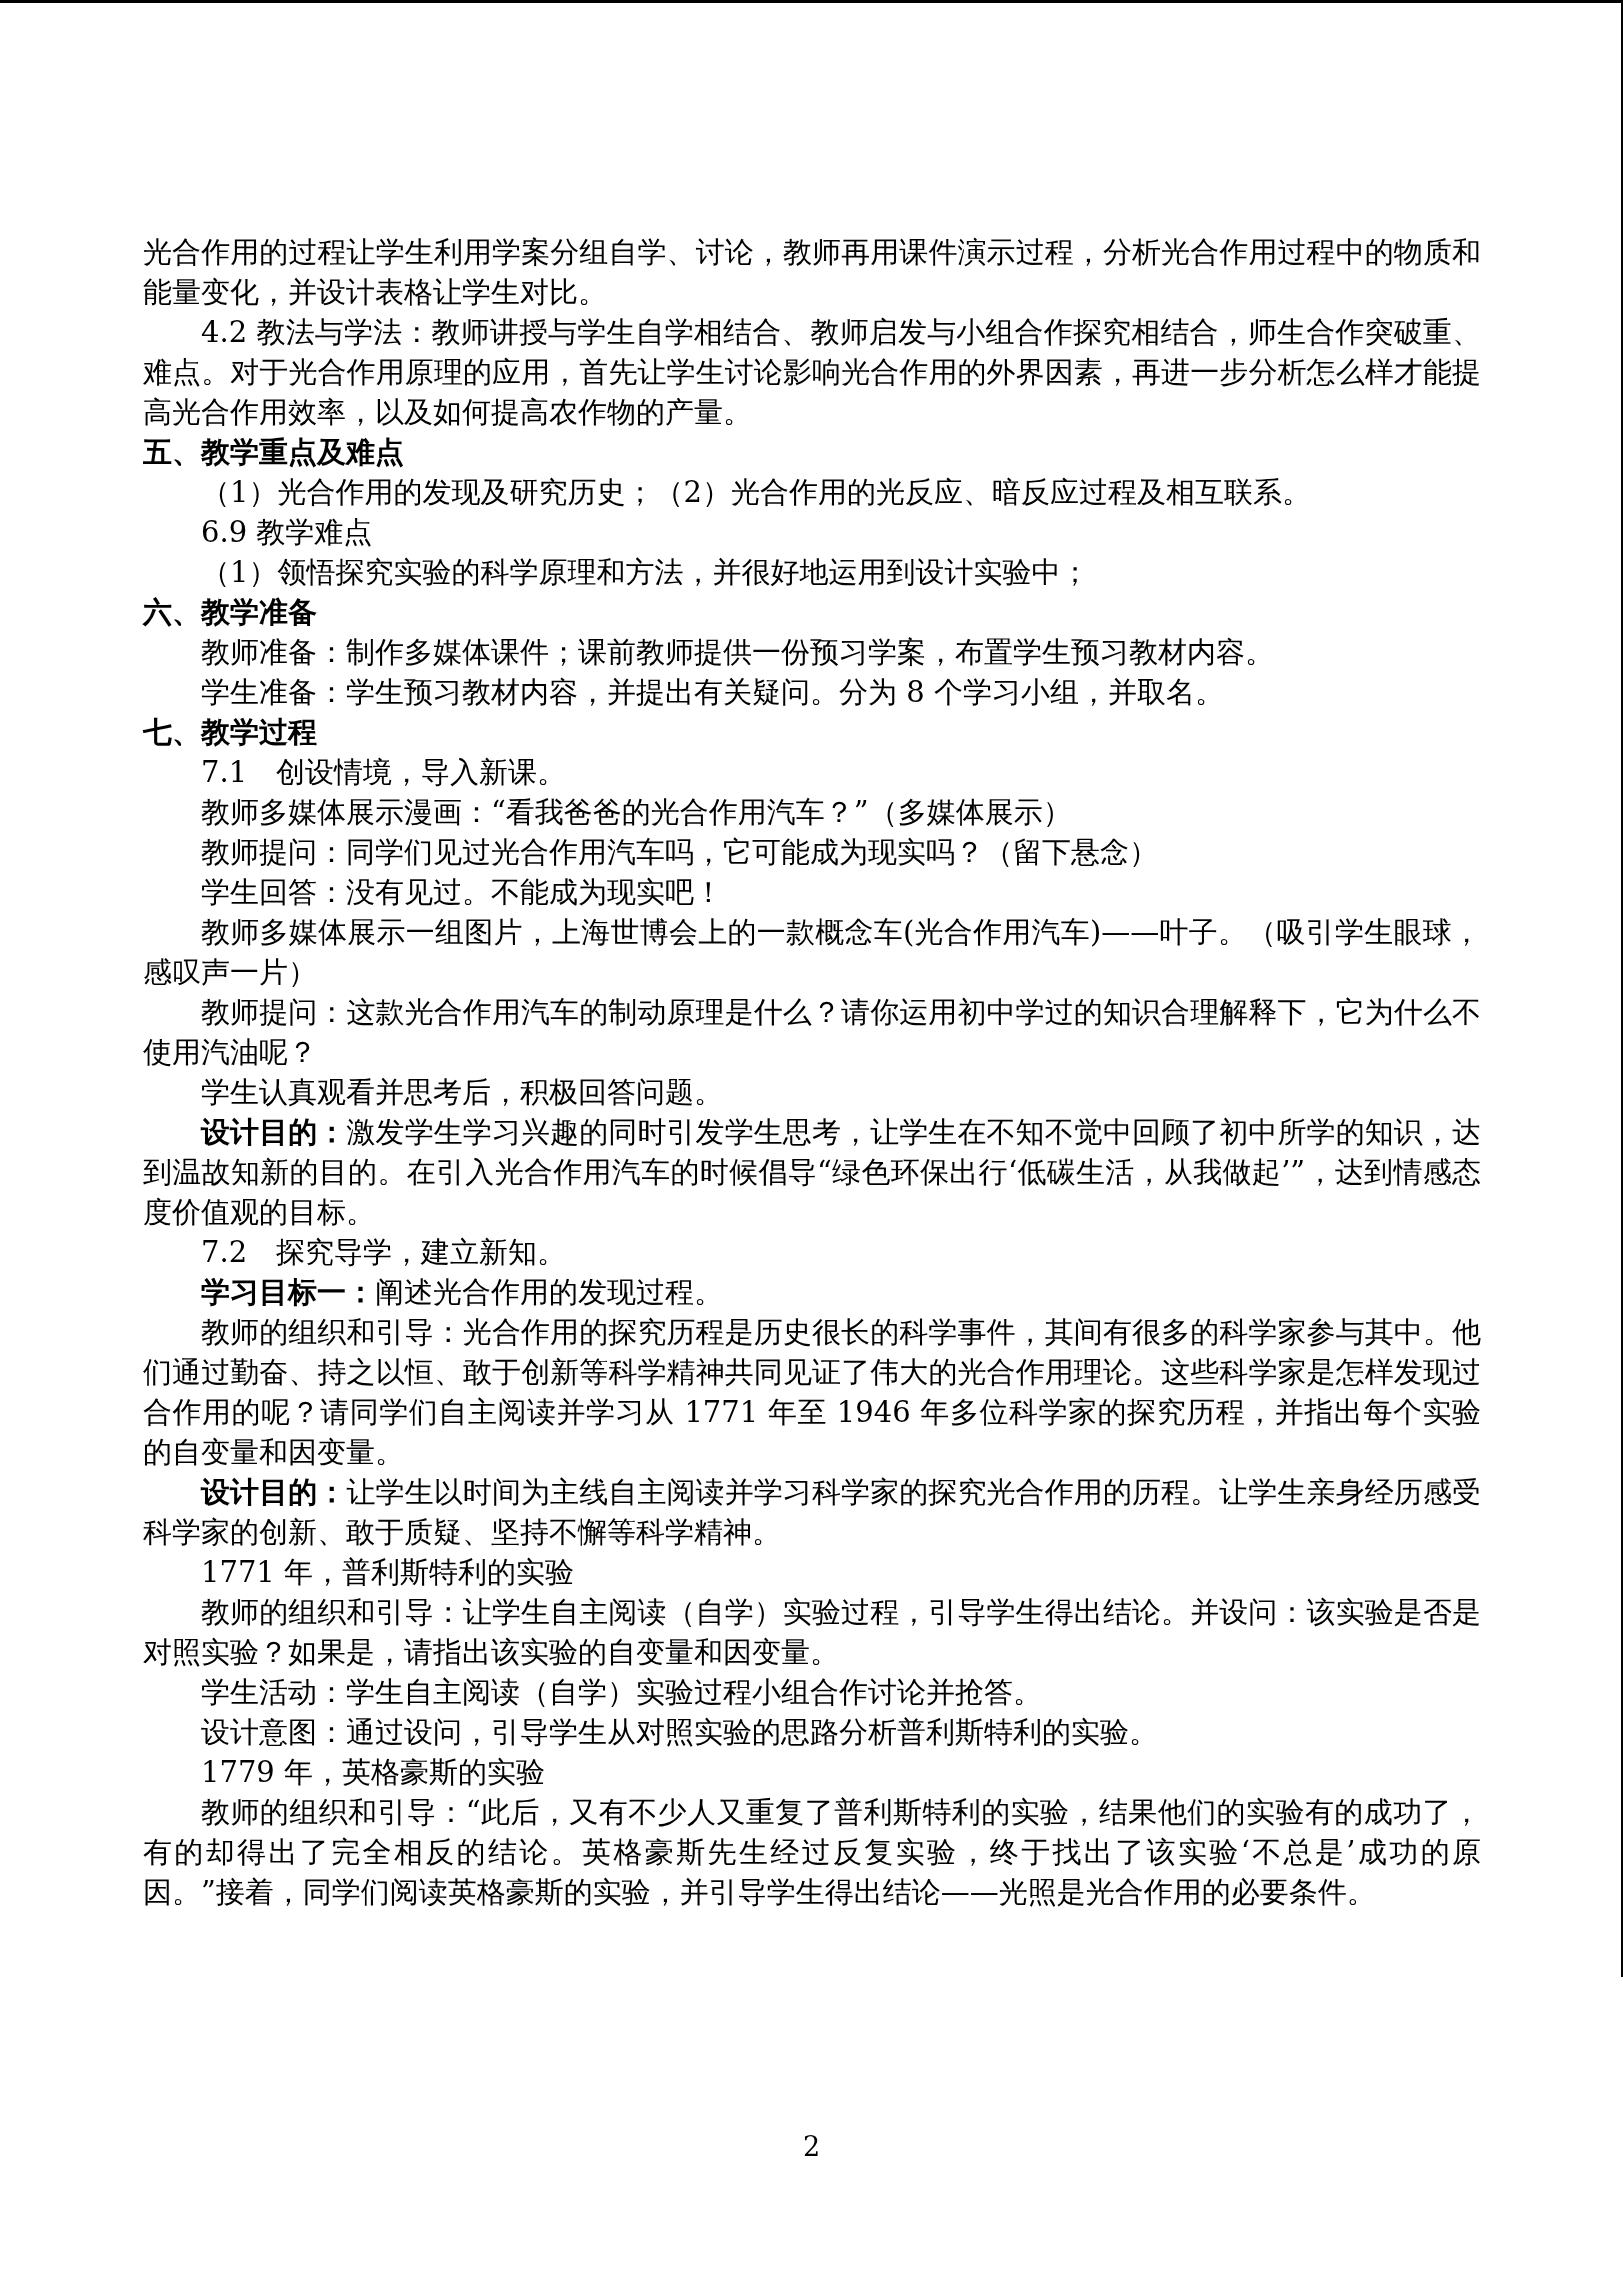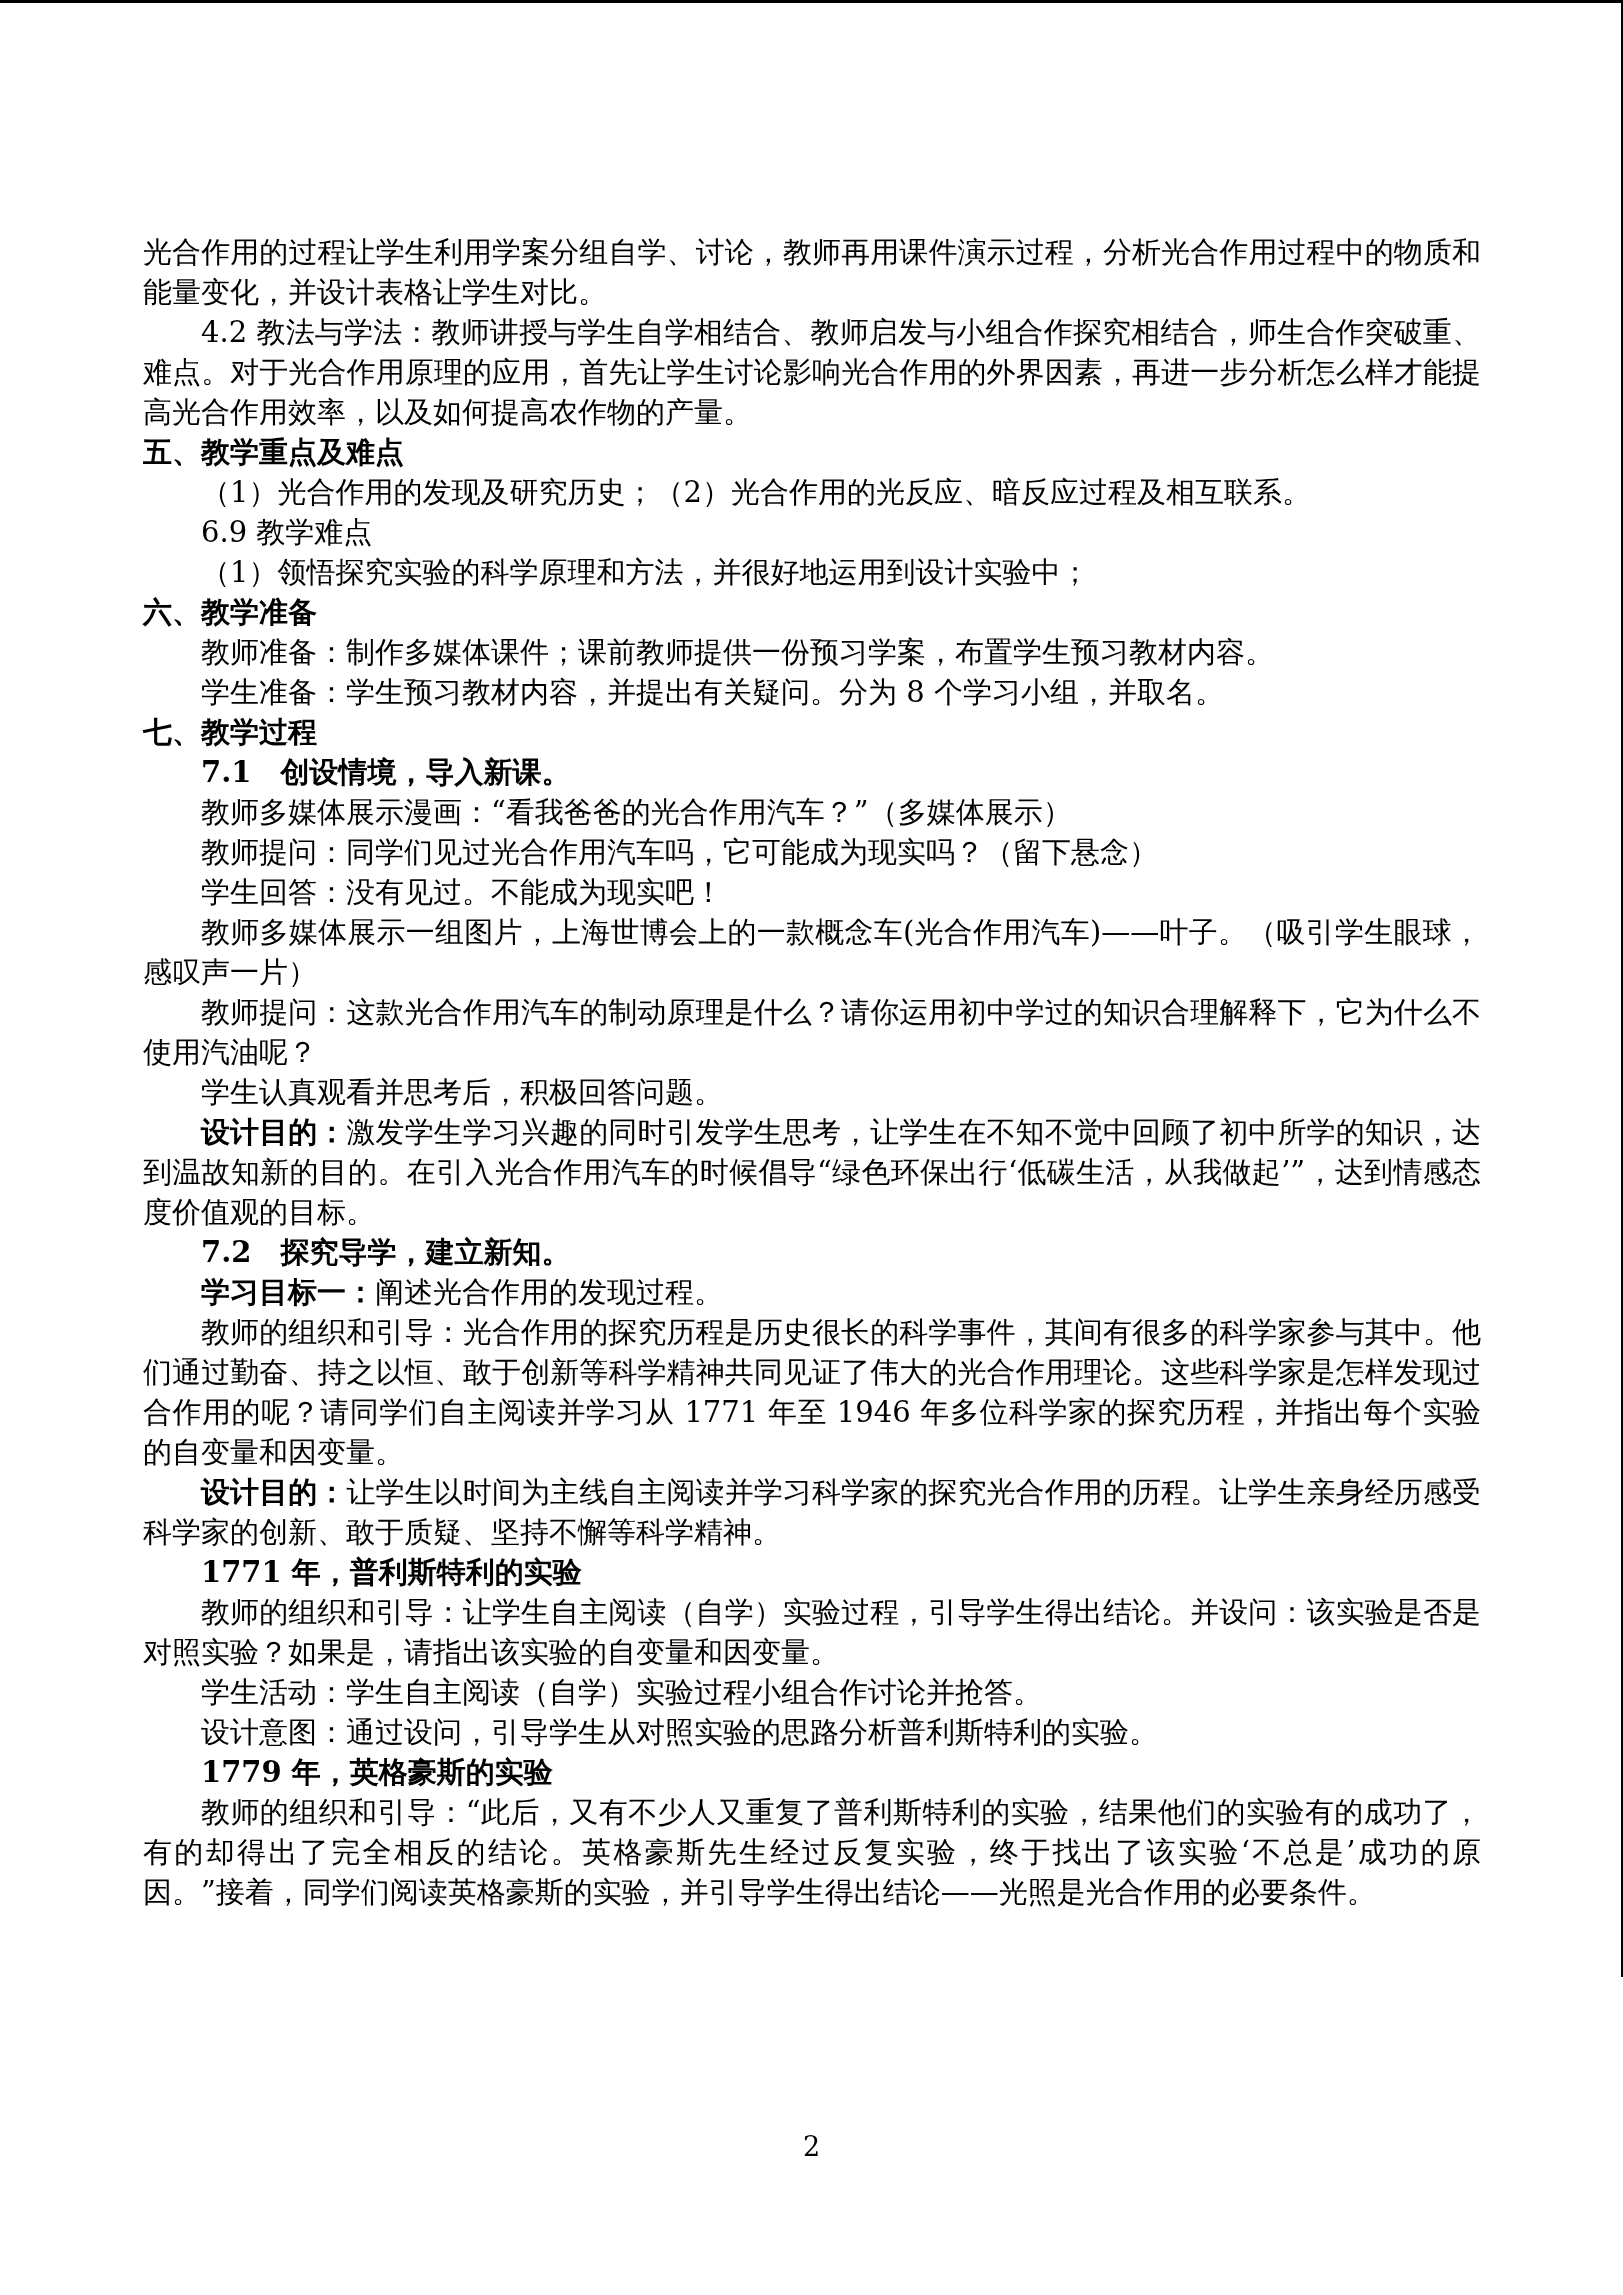--- a/index.html
+++ b/index.html
@@ -39,21 +39,21 @@
     line-height: 40px;
     text-align: justify;
     margin-top: 26px;
   }
   .para {
     margin: 0;
     padding: 0;
   }
   .para.indent { text-indent: 2em; }
   .para.h1 { font-weight: bold; }
-  .para.h2 { font-weight: bold; }
+  .para.h2 { font-weight: normal; }
   .lead { font-weight: bold; }
   .page-number {
     position: absolute;
     top: 2131px;
     left: 0;
     width: 100%;
     text-align: center;
     font-size: 27px;
     line-height: 31px;
   }

